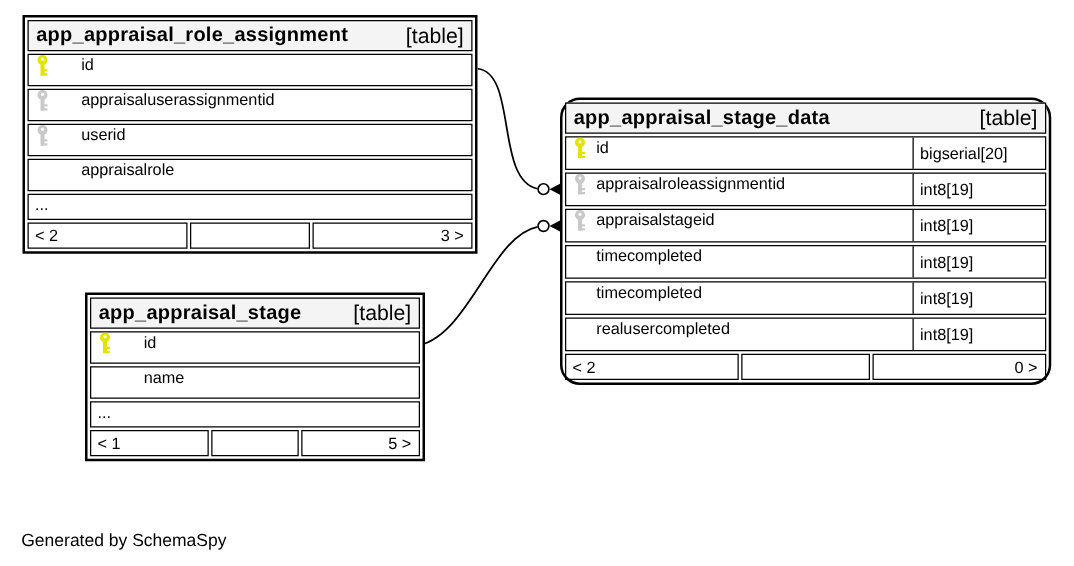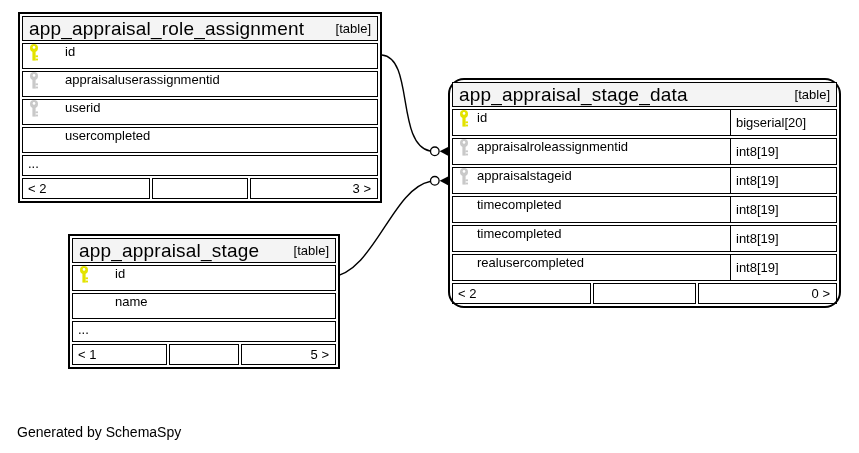--- a/index.html
+++ b/index.html
@@ -33,22 +33,22 @@
     box-sizing: border-box;
     border: 1px solid #000;
     background: #f4f4f4;
     height: 25px;
     display: flex;
     align-items: center;
     justify-content: space-between;
     padding: 0 6px;
     flex: none;
   }
-  .hdr .tname { font-weight: normal; font-size: 19px; letter-spacing: 0.2px; }
-  .hdr .ttag  { font-size: 13px; }
+  .hdr .tname { font-weight: bold; font-size: 16px; letter-spacing: 0.2px; }
+  .hdr .ttag  { font-size: 17px; }
   .row {
     box-sizing: border-box;
     border: 1px solid #000;
     height: 26px;
     display: flex;
     align-items: flex-start;
     flex: none;
     background: #fff;
   }
   .tbl.t2 .row { height: 27px; }
@@ -156,21 +156,21 @@
             <circle cx="5" cy="3.4" r="1.3" fill="#fff"></circle>
             <rect x="3.4" y="7" width="3.2" height="9.6" fill="currentColor"></rect>
             <rect x="6.4" y="11.4" width="2.6" height="1.8" fill="currentColor"></rect>
             <rect x="6.4" y="14.6" width="2.6" height="1.8" fill="currentColor"></rect>
           </svg>
         </span>
       <span class="lbl">userid</span>
     </div>
     <div class="row">
       <span class="kc"></span>
-      <span class="lbl">usercompleted</span>
+      <span class="lbl">appraisalrole</span>
     </div>
     <div class="row dots">...</div>
     <div class="footer">
       <div class="fcell fl">&lt; 2</div>
       <div class="fcell fm"></div>
       <div class="fcell fr">3 &gt;</div>
     </div>
   </div>
 
   <div class="tbl t2" style="left:448px; top:78px; width:393px;border-radius:16px;">

